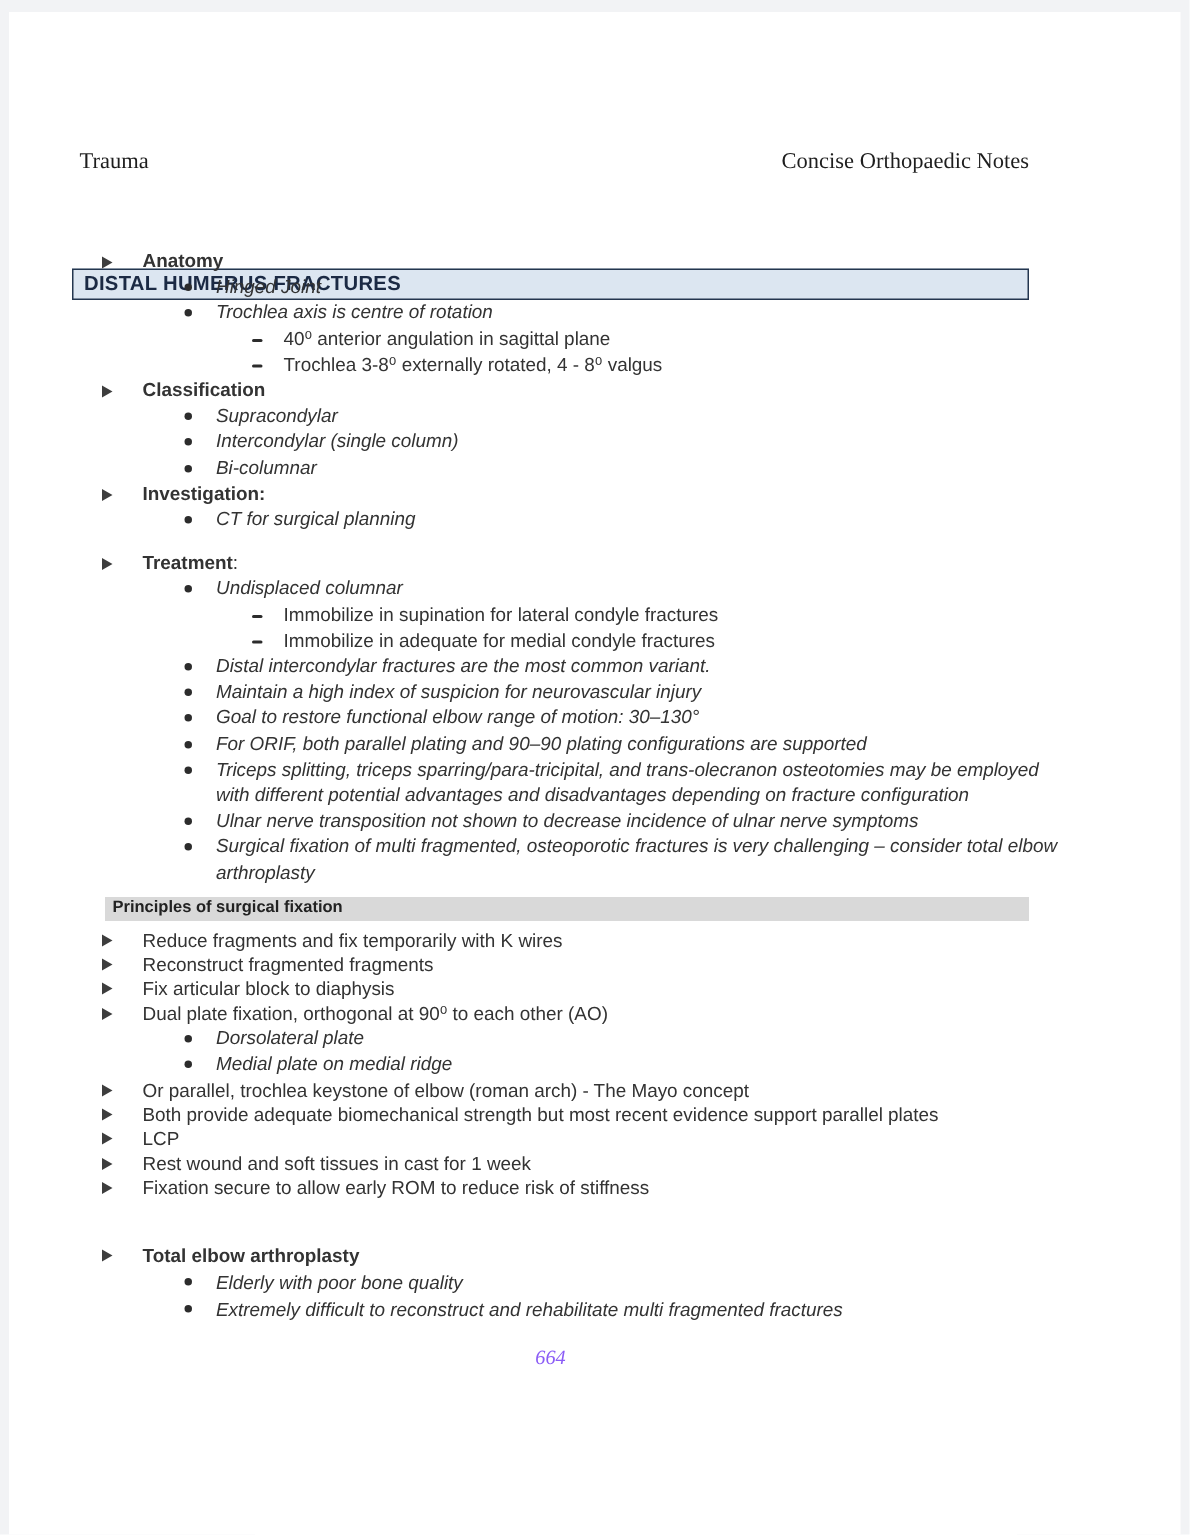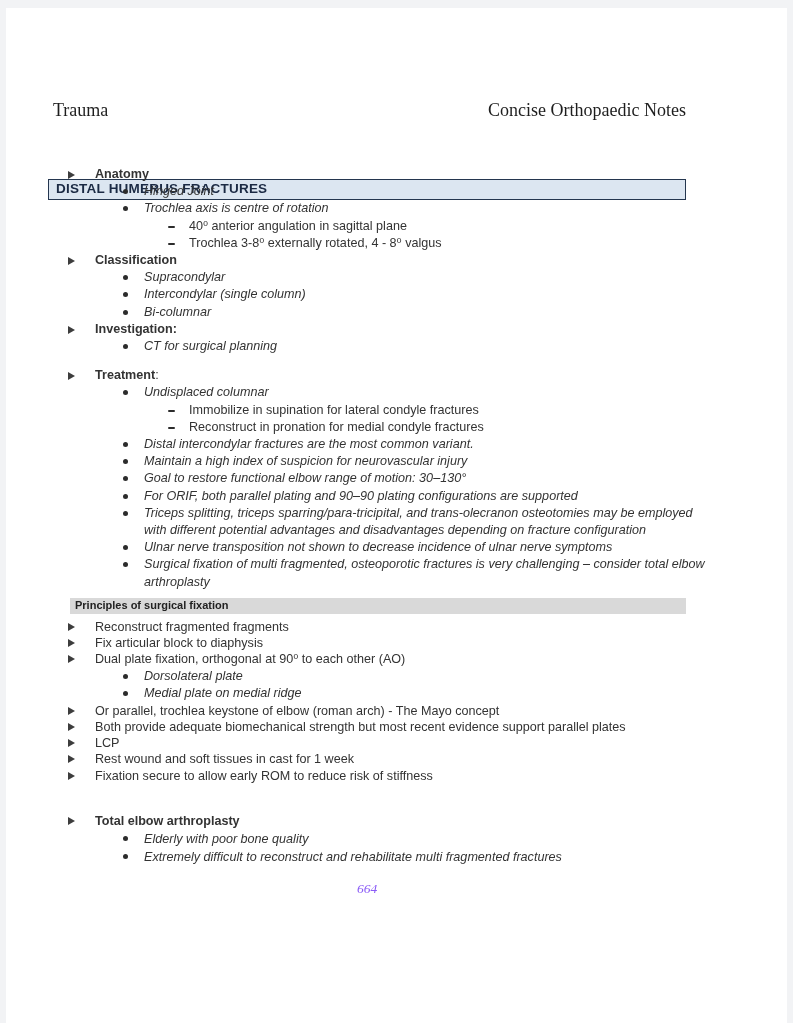--- a/index.html
+++ b/index.html
@@ -8,21 +8,21 @@
 
   .page {
     position:absolute; left:6px; top:8px; width:781px; height:1015px;
     background:#ffffff;
   }
 
   .header {
     position:absolute; left:42px; top:92px; width:638px;
     display:flex; justify-content:space-between; align-items:baseline;
     font-family:"Liberation Serif","DejaVu Serif",serif;
-    font-size:18px; color:#1e1e1e;
+    font-size:15px; color:#1e1e1e;
   }
   .header .left { padding-left:5px; }
 
   .title-box {
     position:absolute; left:42px; top:139px; width:638px; height:21px;
     background:#dce6f1; border:1.5px solid #24364f;
     font-weight:bold; font-size:13.5px; line-height:18px;
     color:#1b2a44; padding-left:7px; letter-spacing:0.2px;margin-top:32px;
   }
 
@@ -95,35 +95,36 @@
         <div class="row lvl2"><span class="b2"></span><span class="txt">Intercondylar (single column)</span></div>
         <div class="row lvl2"><span class="b2"></span><span class="txt">Bi-columnar</span></div>
         <div class="row lvl1 bold"><span class="b1"></span><span class="txt">Investigation:</span></div>
         <div class="row lvl2"><span class="b2"></span><span class="txt">CT for surgical planning</span></div>
       </div>
 
     <div id="treatment-list">
         <div class="row lvl1 bold"><span class="b1"></span><span class="txt">Treatment</span><span class="tail">:</span></div>
         <div class="row lvl2"><span class="b2"></span><span class="txt">Undisplaced columnar</span></div>
         <div class="row lvl3"><span class="b3"></span><span class="txt">Immobilize in supination for lateral condyle fractures</span></div>
-        <div class="row lvl3"><span class="b3"></span><span class="txt">Reconstruct in pronation for medial condyle fractures</span></div>
+        <div class="row lvl3"><span class="b3"></span><span class="txt">Immobilize in adequate for medial condyle fractures</span></div>
         <div class="row lvl2"><span class="b2"></span><span class="txt">Distal intercondylar fractures are the most common variant.</span></div>
         <div class="row lvl2"><span class="b2"></span><span class="txt">Maintain a high index of suspicion for neurovascular injury</span></div>
         <div class="row lvl2"><span class="b2"></span><span class="txt">Goal to restore functional elbow range of motion: 30–130°</span></div>
         <div class="row lvl2"><span class="b2"></span><span class="txt">For ORIF, both parallel plating and 90–90 plating configurations are supported</span></div>
         <div class="row lvl2"><span class="b2"></span><span class="txt">Triceps splitting, triceps sparring/para-tricipital, and trans-olecranon osteotomies may be employed
 with different potential advantages and disadvantages depending on fracture configuration</span></div>
         <div class="row lvl2"><span class="b2"></span><span class="txt">Ulnar nerve transposition not shown to decrease incidence of ulnar nerve symptoms</span></div>
         <div class="row lvl2"><span class="b2"></span><span class="txt">Surgical fixation of multi fragmented, osteoporotic fractures is very challenging – consider total elbow
 arthroplasty</span></div>
       </div>
 
     <div class="section-bar">Principles of surgical fixation</div>
 
     <div id="principles-list">
+        <div class="row lvl1"><span class="b1"></span><span class="txt">Reduce fragments and fix temporarily with K wires</span></div>
         <div class="row lvl1"><span class="b1"></span><span class="txt">Reconstruct fragmented fragments</span></div>
         <div class="row lvl1"><span class="b1"></span><span class="txt">Fix articular block to diaphysis</span></div>
         <div class="row lvl1"><span class="b1"></span><span class="txt">Dual plate fixation, orthogonal at 90⁰ to each other (AO)</span></div>
         <div class="row lvl2"><span class="b2"></span><span class="txt">Dorsolateral plate</span></div>
         <div class="row lvl2"><span class="b2"></span><span class="txt">Medial plate on medial ridge</span></div>
         <div class="row lvl1"><span class="b1"></span><span class="txt">Or parallel, trochlea keystone of elbow (roman arch) - The Mayo concept</span></div>
         <div class="row lvl1"><span class="b1"></span><span class="txt">Both provide adequate biomechanical strength but most recent evidence support parallel plates</span></div>
         <div class="row lvl1"><span class="b1"></span><span class="txt">LCP</span></div>
         <div class="row lvl1"><span class="b1"></span><span class="txt">Rest wound and soft tissues in cast for 1 week</span></div>
         <div class="row lvl1"><span class="b1"></span><span class="txt">Fixation secure to allow early ROM to reduce risk of stiffness</span></div>

